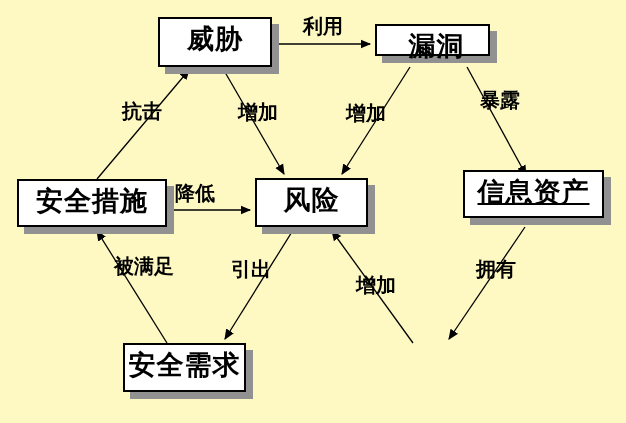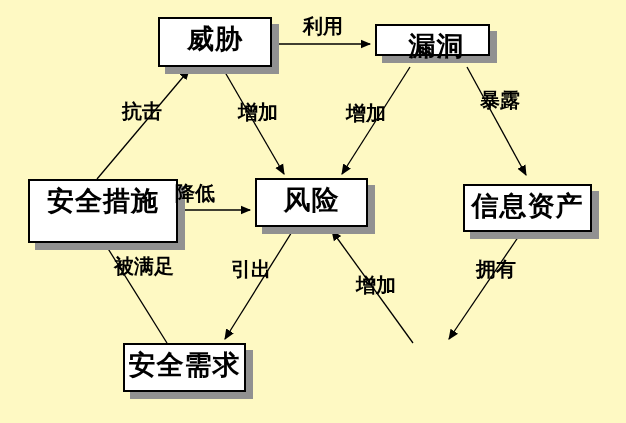--- a/index.html
+++ b/index.html
@@ -34,23 +34,23 @@
     padding-top: 5px;
     font-size: 27px;
     font-weight: bold;
     letter-spacing: 1px;
     color: #000000;
     line-height: 1.1;
     white-space: nowrap;
   }
   .n-threat   { left: 158px; top: 17px;  width: 114px; height: 50px; }
   .n-vuln     { left: 375px; top: 24px;  width: 115px; height: 32px; padding-left: 8px; }
-  .n-sm       { left: 28px;  top: 179px; width: 150px; height: 64px; }
+  .n-sm       { left: 17px;  top: 179px; width: 150px; height: 48px; }
   .n-risk     { left: 255px; top: 178px; width: 113px; height: 49px; }
-  .n-ia       { left: 463px; top: 184px; width: 129px; height: 48px; }
+  .n-ia       { left: 463px; top: 170px; width: 141px; height: 48px; text-decoration: underline; }
   .n-sr       { left: 123px; top: 343px; width: 123px; height: 49px; }
   .n-val      { left: 367px; top: 343px; width: 118px; height: 49px; }
   .edge-label {
     position: absolute;
     transform: translate(-50%, -50%);
     font-size: 20px;
     font-weight: bold;
     color: #000000;
     white-space: nowrap;
   }

